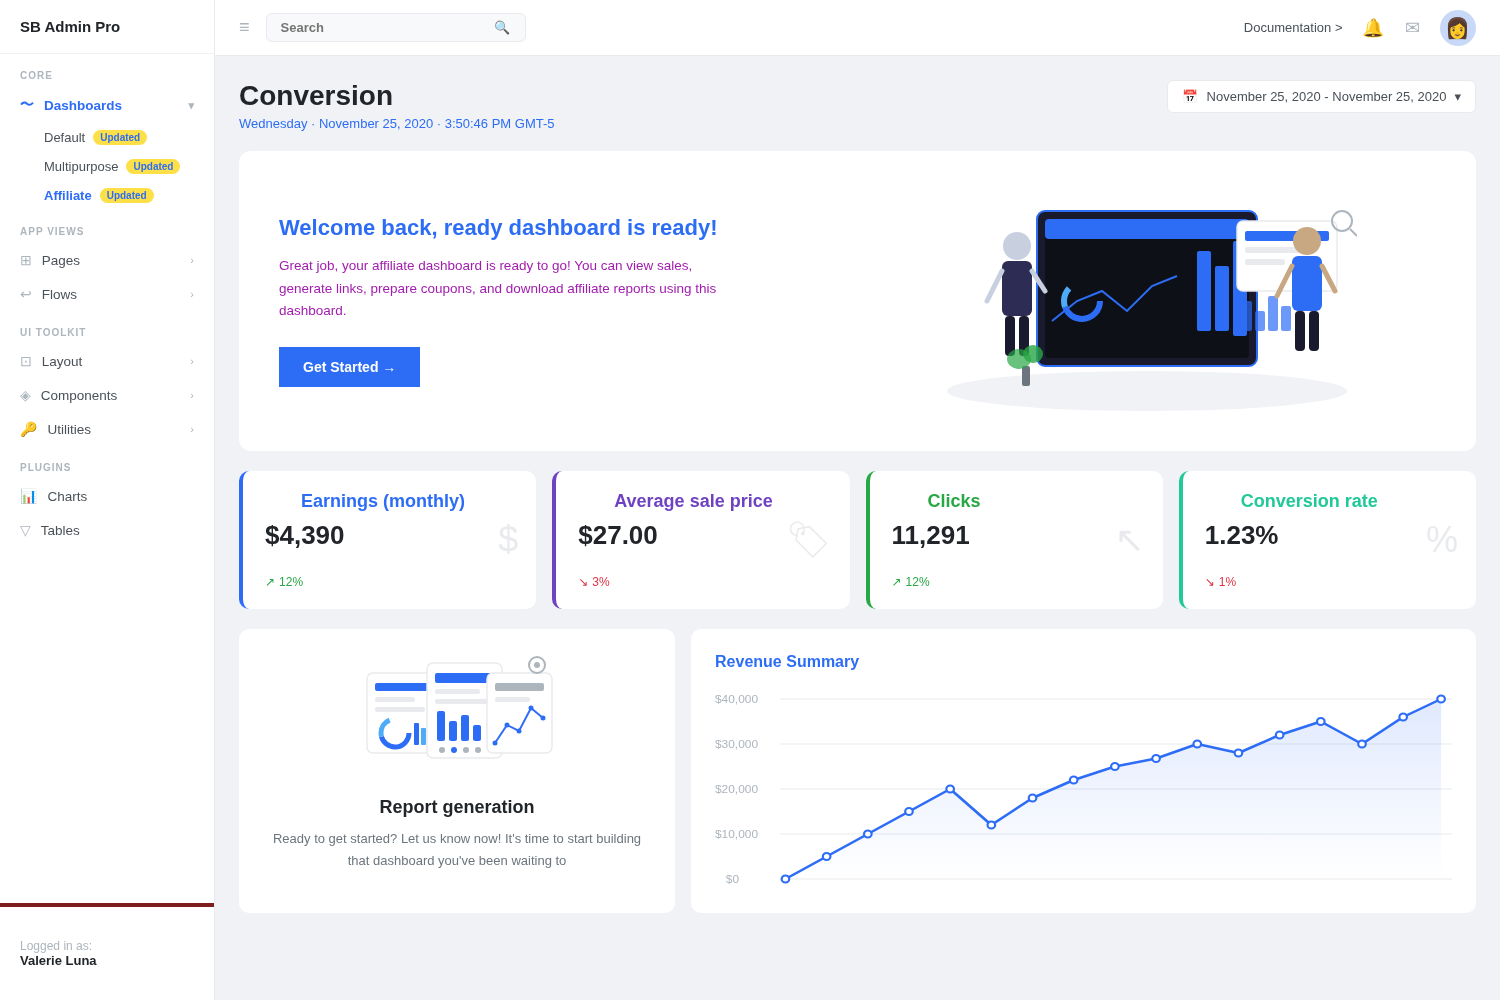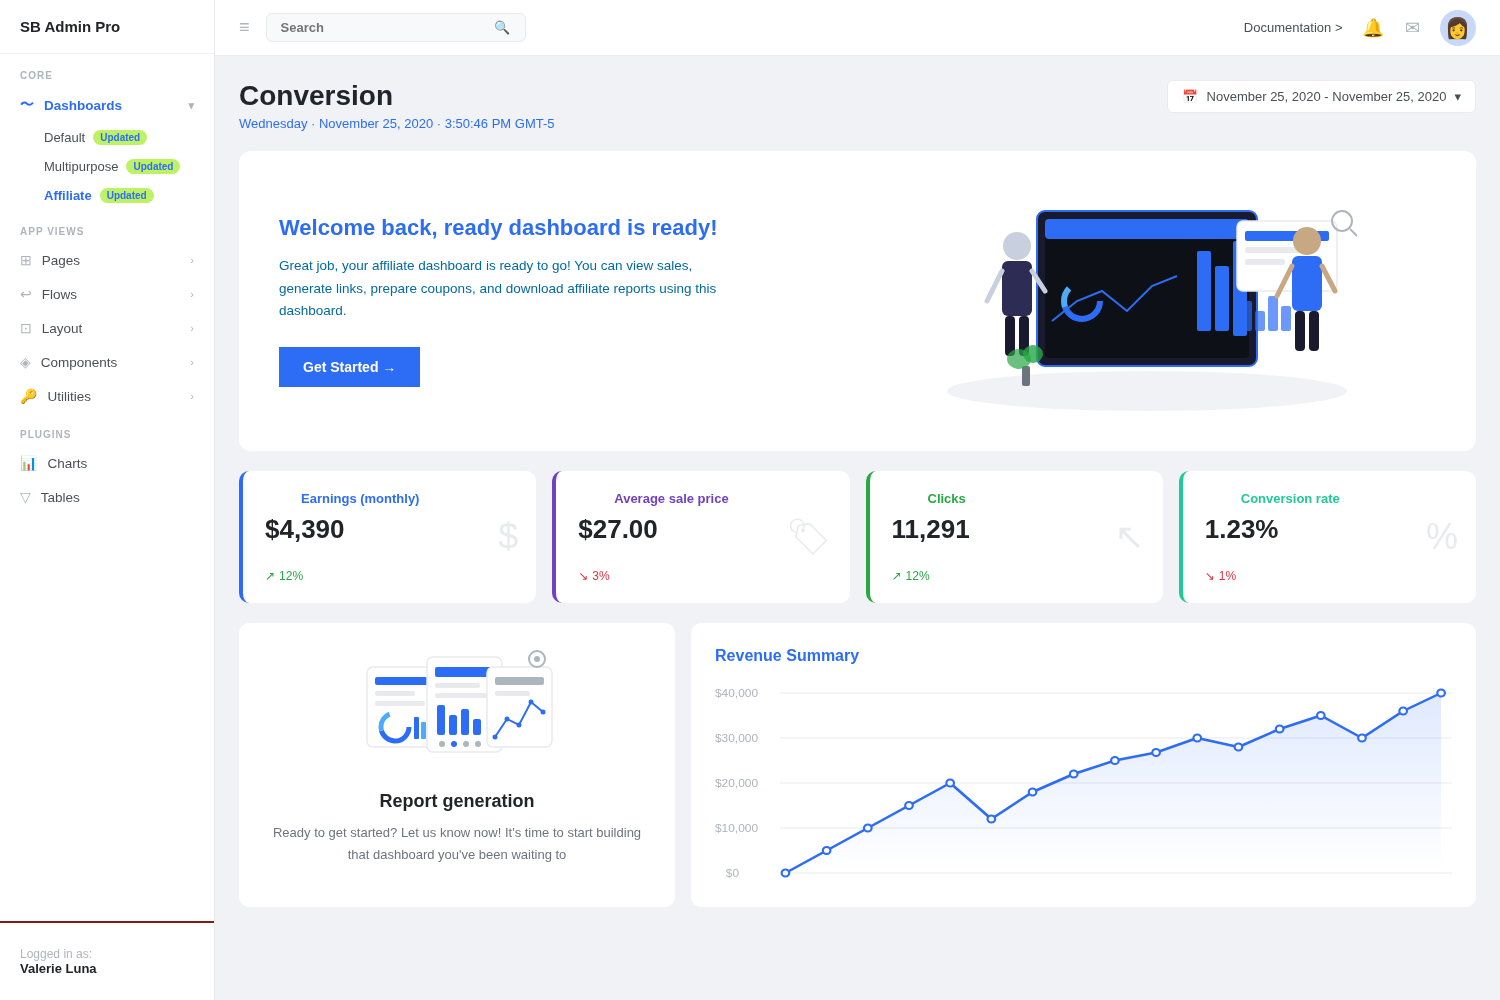--- a/index.html
+++ b/index.html
@@ -53,27 +53,27 @@
       font-size: 13px;
     }
     .sidebar-sub-item.active { color: #2d6df6; font-weight: 600; }
     .badge {
       font-size: 10px;
       padding: 2px 7px;
       border-radius: 20px;
       margin-left: 8px;
       font-weight: 600;
     }
-    .badge-blue { background: #bef264; color: #2d6df6; }
+    .badge-blue { background: #fde047; color: #2d6df6; }
     .sidebar-footer {
       margin-top: auto;
-      padding: 24px 20px;
+      padding: 32px 20px;
       font-size: 12px;
       color: #adb5bd;
-      border-top: 2px solid #7f1d1d;
+      border-top: 4px solid #7f1d1d;
     }
     .sidebar-footer strong { display: block; color: #212529; font-size: 13px; }
 
     
     .main {
       flex: 1;
       display: flex;
       flex-direction: column;
       overflow: hidden;
     }
@@ -171,21 +171,21 @@
       padding: 40px 40px;
       display: flex;
       align-items: center;
       margin-bottom: 20px;
       position: relative;
       overflow: hidden;
       min-height: 260px;
     }
     .welcome-text { flex: 0 0 50%; }
     .welcome-text h2 { font-size: 22px; font-weight: 700; color: #2d6df6; margin-bottom: 14px; }
-    .welcome-text p { font-size: 13.5px; color: #0369a1; line-height: 1.7; margin-bottom: 24px; max-width: 460px; }
+    .welcome-text p { font-size: 13.5px; color: #a21caf; line-height: 1.7; margin-bottom: 24px; max-width: 460px; }
     .btn-primary {
       background: #2d6df6;
       color: #fff;
       border: none;
       border-radius: 0;
       padding: 12px 24px;
       font-size: 14px;
       font-weight: 600;
       cursor: pointer;
     }
@@ -209,21 +209,21 @@
       background: #fff;
       border-radius: 10px;
       padding: 20px 22px;
       position: relative;
       border-left: 4px solid transparent;
     }
     .stat-card.blue { border-left-color: #2d6df6; }
     .stat-card.purple { border-left-color: #6f42c1; }
     .stat-card.green { border-left-color: #28a745; }
     .stat-card.teal { border-left-color: #20c997; }
-    .stat-label { font-size: 13px; font-weight: 600; margin-bottom: 8px; padding-left: 36px; }
+    .stat-label { font-size: 18px; font-weight: 600; margin-bottom: 8px; padding-left: 36px; }
     .stat-card.blue .stat-label { color: #2d6df6; }
     .stat-card.purple .stat-label { color: #6f42c1; }
     .stat-card.green .stat-label { color: #28a745; }
     .stat-card.teal .stat-label { color: #20c997; }
     .stat-value { font-size: 26px; font-weight: 700; color: #212529; margin-bottom: 24px; }
     .stat-change { font-size: 12px; display: flex; align-items: center; gap: 4px; }
     .stat-change.up { color: #28a745; }
     .stat-change.down { color: #dc3545; }
     .stat-icon-bg {
       position: absolute;
@@ -291,20 +291,21 @@
     <span class="icon">⊞</span>
     <span>Pages</span>
     <span class="chevron">›</span>
   </div>
   <div class="sidebar-item">
     <span class="icon">↩</span>
     <span>Flows</span>
     <span class="chevron">›</span>
   </div>
 
+  <div class="sidebar-section-label">UI TOOLKIT</div>
   <div class="sidebar-item">
     <span class="icon">⊡</span>
     <span>Layout</span>
     <span class="chevron">›</span>
   </div>
   <div class="sidebar-item">
     <span class="icon">◈</span>
     <span>Components</span>
     <span class="chevron">›</span>
   </div>

